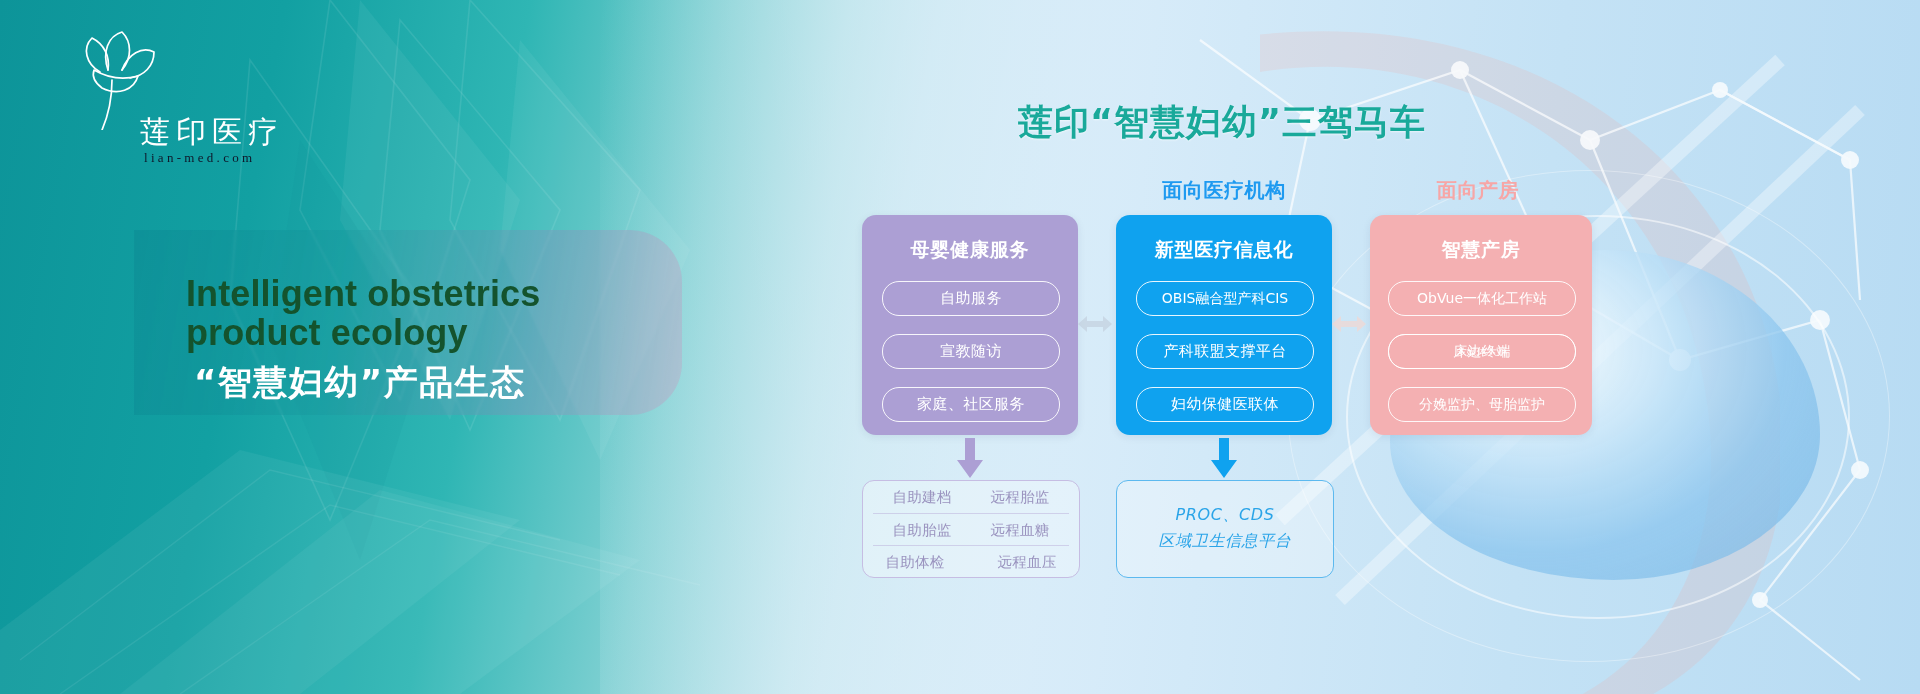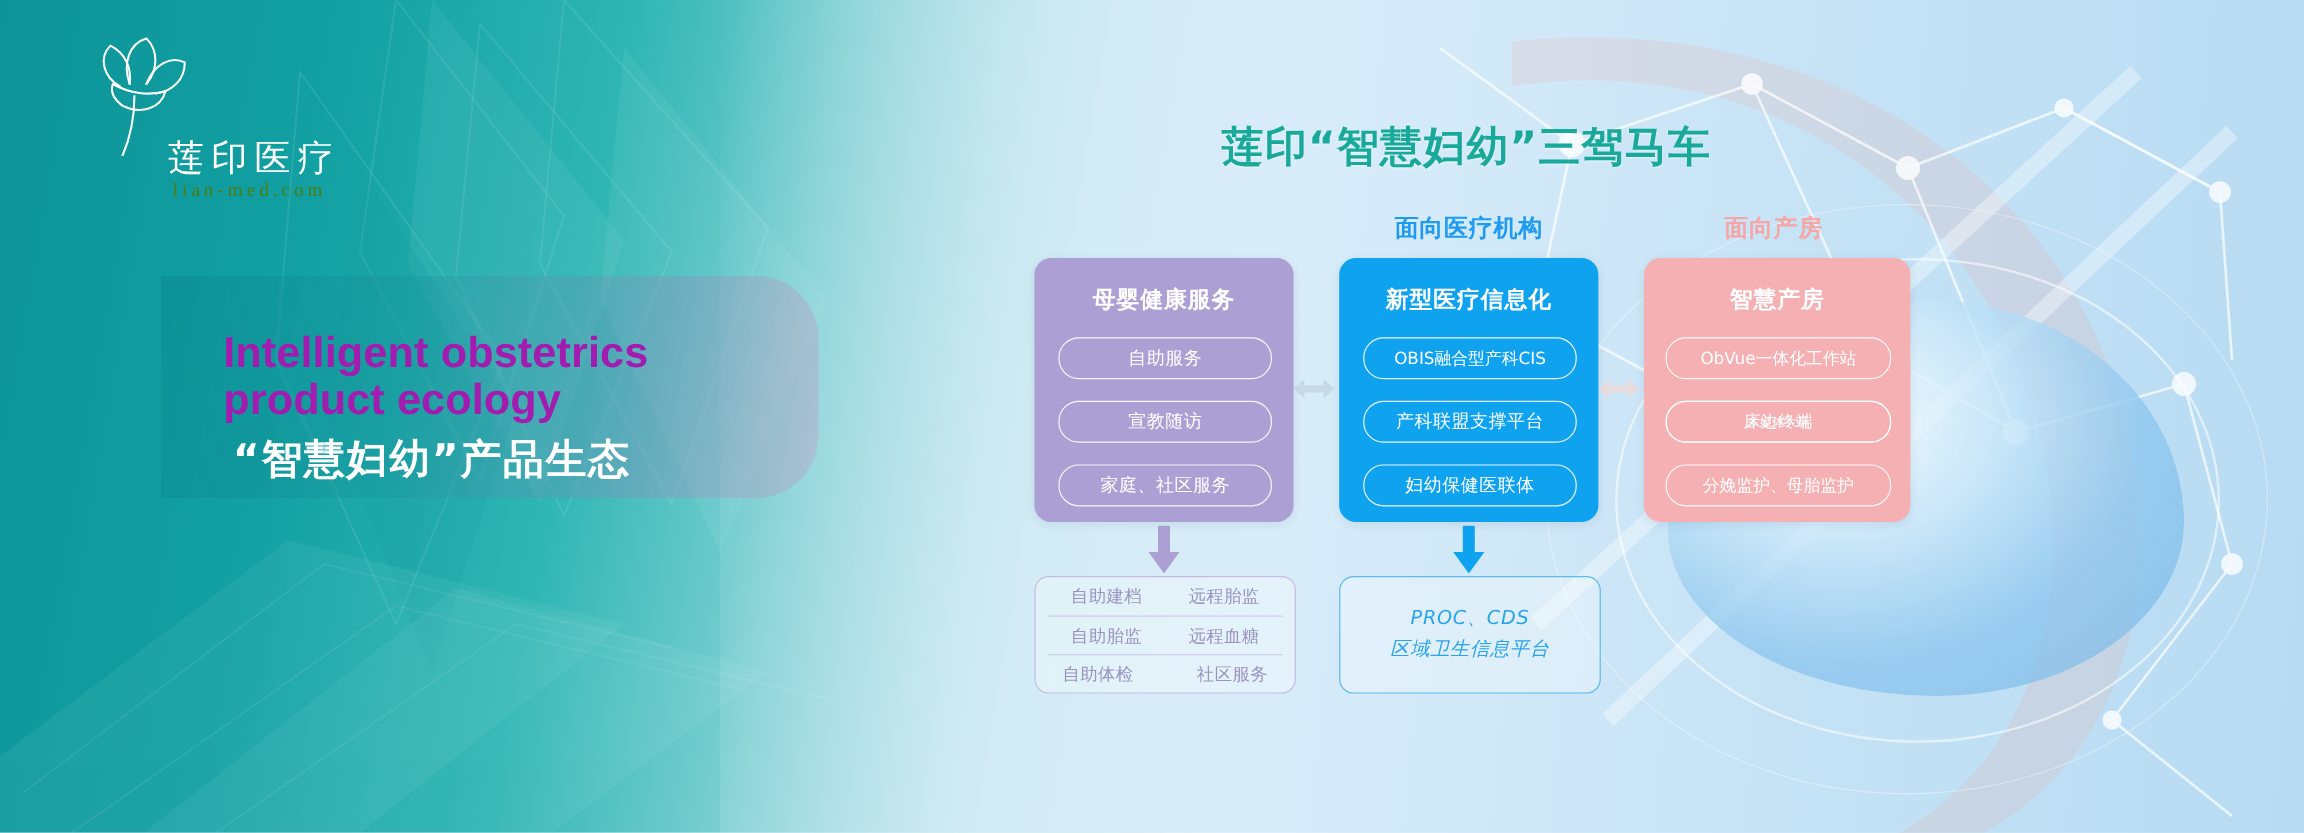--- a/index.html
+++ b/index.html
@@ -30,29 +30,29 @@
     border-radius:50%;border:2px solid rgba(255,255,255,.55);}
   .droplet-ring2{position:absolute;right:30px;top:170px;width:600px;height:490px;
     border-radius:50%;border:1px solid rgba(255,255,255,.35);}
   .pink-swoosh{position:absolute;right:140px;top:-40px;width:520px;height:760px;opacity:.55;}
 
   
   .logo{position:absolute;left:56px;top:20px;width:240px;height:125px;}
   .logo-mark{position:absolute;left:10px;top:0;width:110px;height:110px;}
   .logo-cn{position:absolute;left:84px;top:92px;color:#ffffff;font-size:30px;
     letter-spacing:6px;font-family:"DejaVu Sans",sans-serif;font-weight:400;white-space:nowrap;}
-  .logo-url{position:absolute;left:88px;top:130px;color:#4d7c0f;font-size:16px;
+  .logo-url{position:absolute;left:88px;top:130px;color:#0f172a;font-size:13px;
     letter-spacing:3.3px;font-family:"Liberation Serif",serif;white-space:nowrap;}
 
   
   .hero{position:absolute;left:134px;top:230px;width:548px;height:185px;
     border-radius:0 52px 52px 0;
     background:linear-gradient(100deg,rgba(10,126,140,.30) 0%,rgba(25,140,150,.22) 38%,rgba(150,130,185,.30) 72%,rgba(205,150,190,.34) 100%);
     backdrop-filter:blur(1px);}
-  .hero-en{position:absolute;left:186px;top:274px;width:520px;color:#a21caf;
+  .hero-en{position:absolute;left:186px;top:274px;width:520px;color:#14532d;
     font-size:36px;line-height:39px;font-weight:700;letter-spacing:.1px;}
   .hero-cn{position:absolute;left:194px;top:360px;width:520px;color:#ffffff;
     font-size:34px;font-weight:700;letter-spacing:1.5px;
     font-family:"DejaVu Sans",sans-serif;}
 
   
   .diagram{position:absolute;left:836px;top:60px;width:1040px;height:620px;}
 
   .main-title{position:absolute;left:26px;top:25px;width:720px;text-align:center;
     color:#19a99a;font-size:35px;font-weight:700;letter-spacing:1px;
@@ -261,21 +261,21 @@
       <div class="grid-row r1">
         <div class="grid-cell">自助建档</div>
         <div class="grid-cell">远程胎监</div>
       </div>
       <div class="grid-row r2">
         <div class="grid-cell">自助胎监</div>
         <div class="grid-cell">远程血糖</div>
       </div>
       <div class="grid-row r3">
         <div class="grid-cell">自助体检</div>
-        <div class="grid-cell">社区服务</div>
+        <div class="grid-cell">远程血压</div>
       </div>
     </div>
 
     <div class="bottom-box b1">
       <div class="b1-line l1">PROC、CDS</div>
       <div class="b1-line l2">区域卫生信息平台</div>
     </div>
 
   </div>
 </div>

